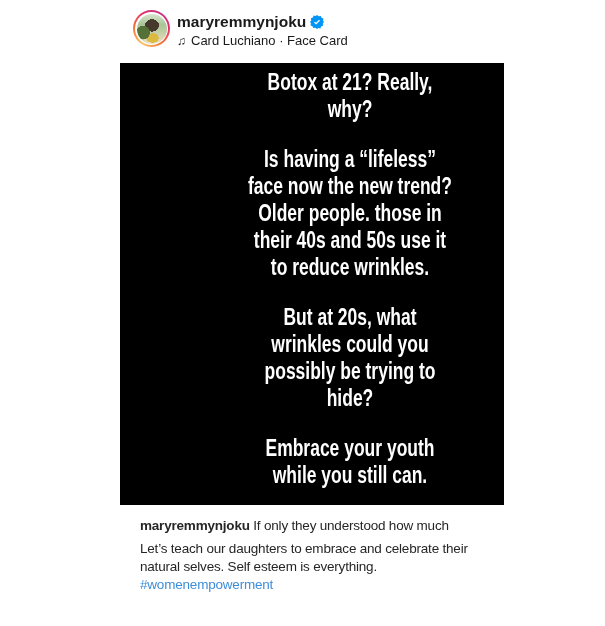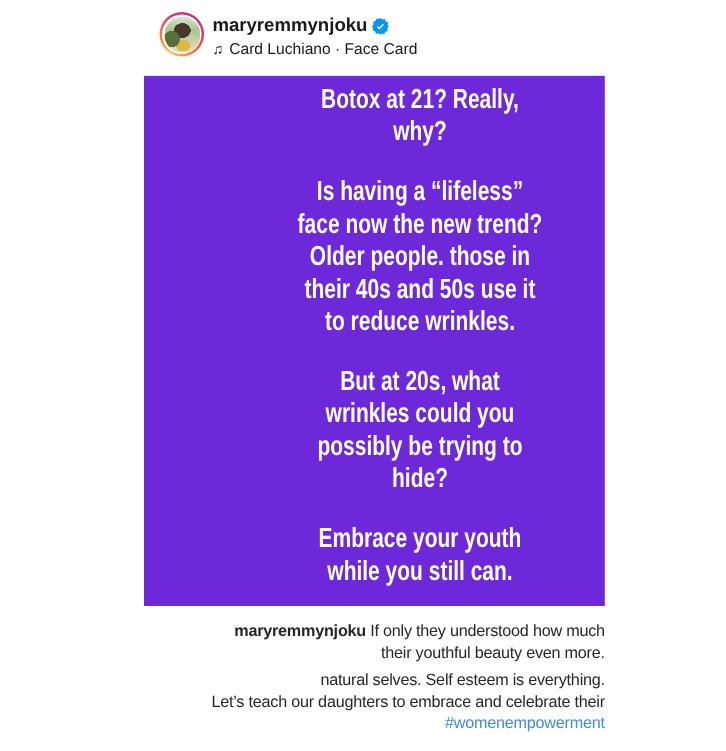--- a/index.html
+++ b/index.html
@@ -28,34 +28,34 @@
   .header-text { position:absolute; left:57px; top:12px; }
   .username-row { display:flex; align-items:center; gap:4px; line-height:19px; }
   .username { font-size:15.5px; font-weight:bold; color:#1a1a1a; cursor:pointer; }
   .badge { display:inline-flex; width:14px; height:14px; }
   .music-row { display:flex; align-items:center; gap:5px; margin-top:2px; line-height:16px; cursor:pointer; }
   .music-icon { font-size:12px; color:#1a1a1a; }
   .music-label { font-size:13px; color:#1a1a1a; }
 
   
   .poster {
-    width:384px; height:442px; background:#6d28d9; overflow:hidden; cursor:pointer;
+    width:384px; height:442px; background:#000000; overflow:hidden; cursor:pointer;
   }
   .poster-text {
     margin:0 10px 0 86px; padding-top:6px;
     text-align:center; color:#ffffff; font-weight:bold;
     font-size:23px; line-height:27px;
     transform:scaleX(0.76); transform-origin:50% 0;
   }
   .poster-text p { margin:0 0 23px; }
   .pline { display:block; white-space:nowrap; }
 
   
   .caption { padding:12px 0 0 20px; font-size:13.5px; line-height:18px; letter-spacing:-0.2px; color:#262626; }
-  .caption p { margin:0 0 5px;text-align:right; }
+  .caption p { margin:0 0 5px; }
   .cap-line { display:block; white-space:nowrap; }
   .cap-user { font-weight:bold; cursor:pointer; }
   .hashtag { color:#3E8DD8; cursor:pointer; }
 </style>
 </head>
 <body>
 
 <div class="post">
 
   <div class="header">
@@ -103,22 +103,21 @@
       <p>
         <span class="pline">Embrace your youth</span>
         <span class="pline">while you still can.</span>
       </p>
     </div>
   </div>
 
   <div class="caption">
     <p>
       <span class="cap-line"><span class="cap-user">maryremmynjoku</span> <span>If only they understood how much</span></span>
-      <span class="cap-line">their youthful beauty even more.</span>
     </p>
     <p>
+      <span class="cap-line">Let’s teach our daughters to embrace and celebrate their</span>
       <span class="cap-line">natural selves. Self esteem is everything.</span>
-      <span class="cap-line">Let’s teach our daughters to embrace and celebrate their</span>
       <span class="cap-line hashtag">#womenempowerment</span>
     </p>
   </div>
 
 </div>
 
 </body></html>

